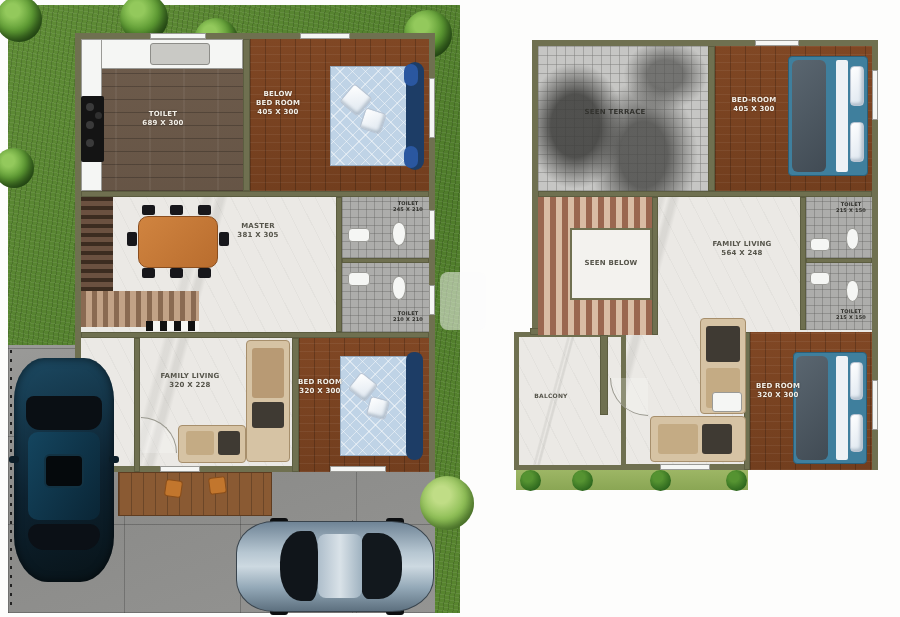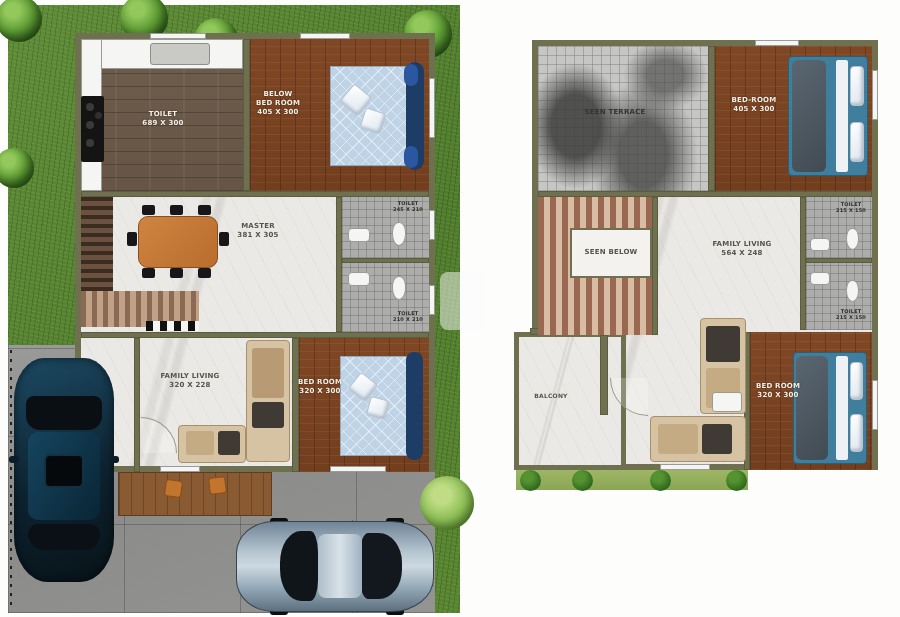--- a/index.html
+++ b/index.html
@@ -240,21 +240,21 @@
 
     <div class="abs wall" style="left:708px;top:46px;width:7px;height:145px;"></div>
     <div class="abs wall" style="left:538px;top:191px;width:334px;height:6px;"></div>
     <div class="abs wall" style="left:652px;top:197px;width:6px;height:138px;"></div>
     <div class="abs wall" style="left:800px;top:197px;width:6px;height:133px;"></div>
     <div class="abs wall" style="left:530px;top:328px;width:80px;height:7px;"></div>
     <div class="abs wall" style="left:600px;top:335px;width:8px;height:80px;"></div>
     <div class="abs wall" style="left:744px;top:332px;width:6px;height:138px;"></div>
 
     <div class="abs stairstripes" style="left:538px;top:197px;width:114px;height:138px;"></div>
-    <div class="abs" style="left:570px;top:228px;width:82px;height:50px;background:#f3f2ee;border:2px solid #6f7050;display:flex;align-items:center;justify-content:center;">
+    <div class="abs" style="left:570px;top:228px;width:82px;height:72px;background:#f3f2ee;border:2px solid #6f7050;display:flex;align-items:center;justify-content:center;">
       <div class="lbl dark" style="position:static;width:60px;">
         <span>SEEN BELOW</span>
       </div>
     </div>
 
     <div class="lbl dark" style="left:700px;top:240px;width:84px;">
       <span>FAMILY LIVING</span>
       <span class="dim">564 X 248</span>
     </div>
 

